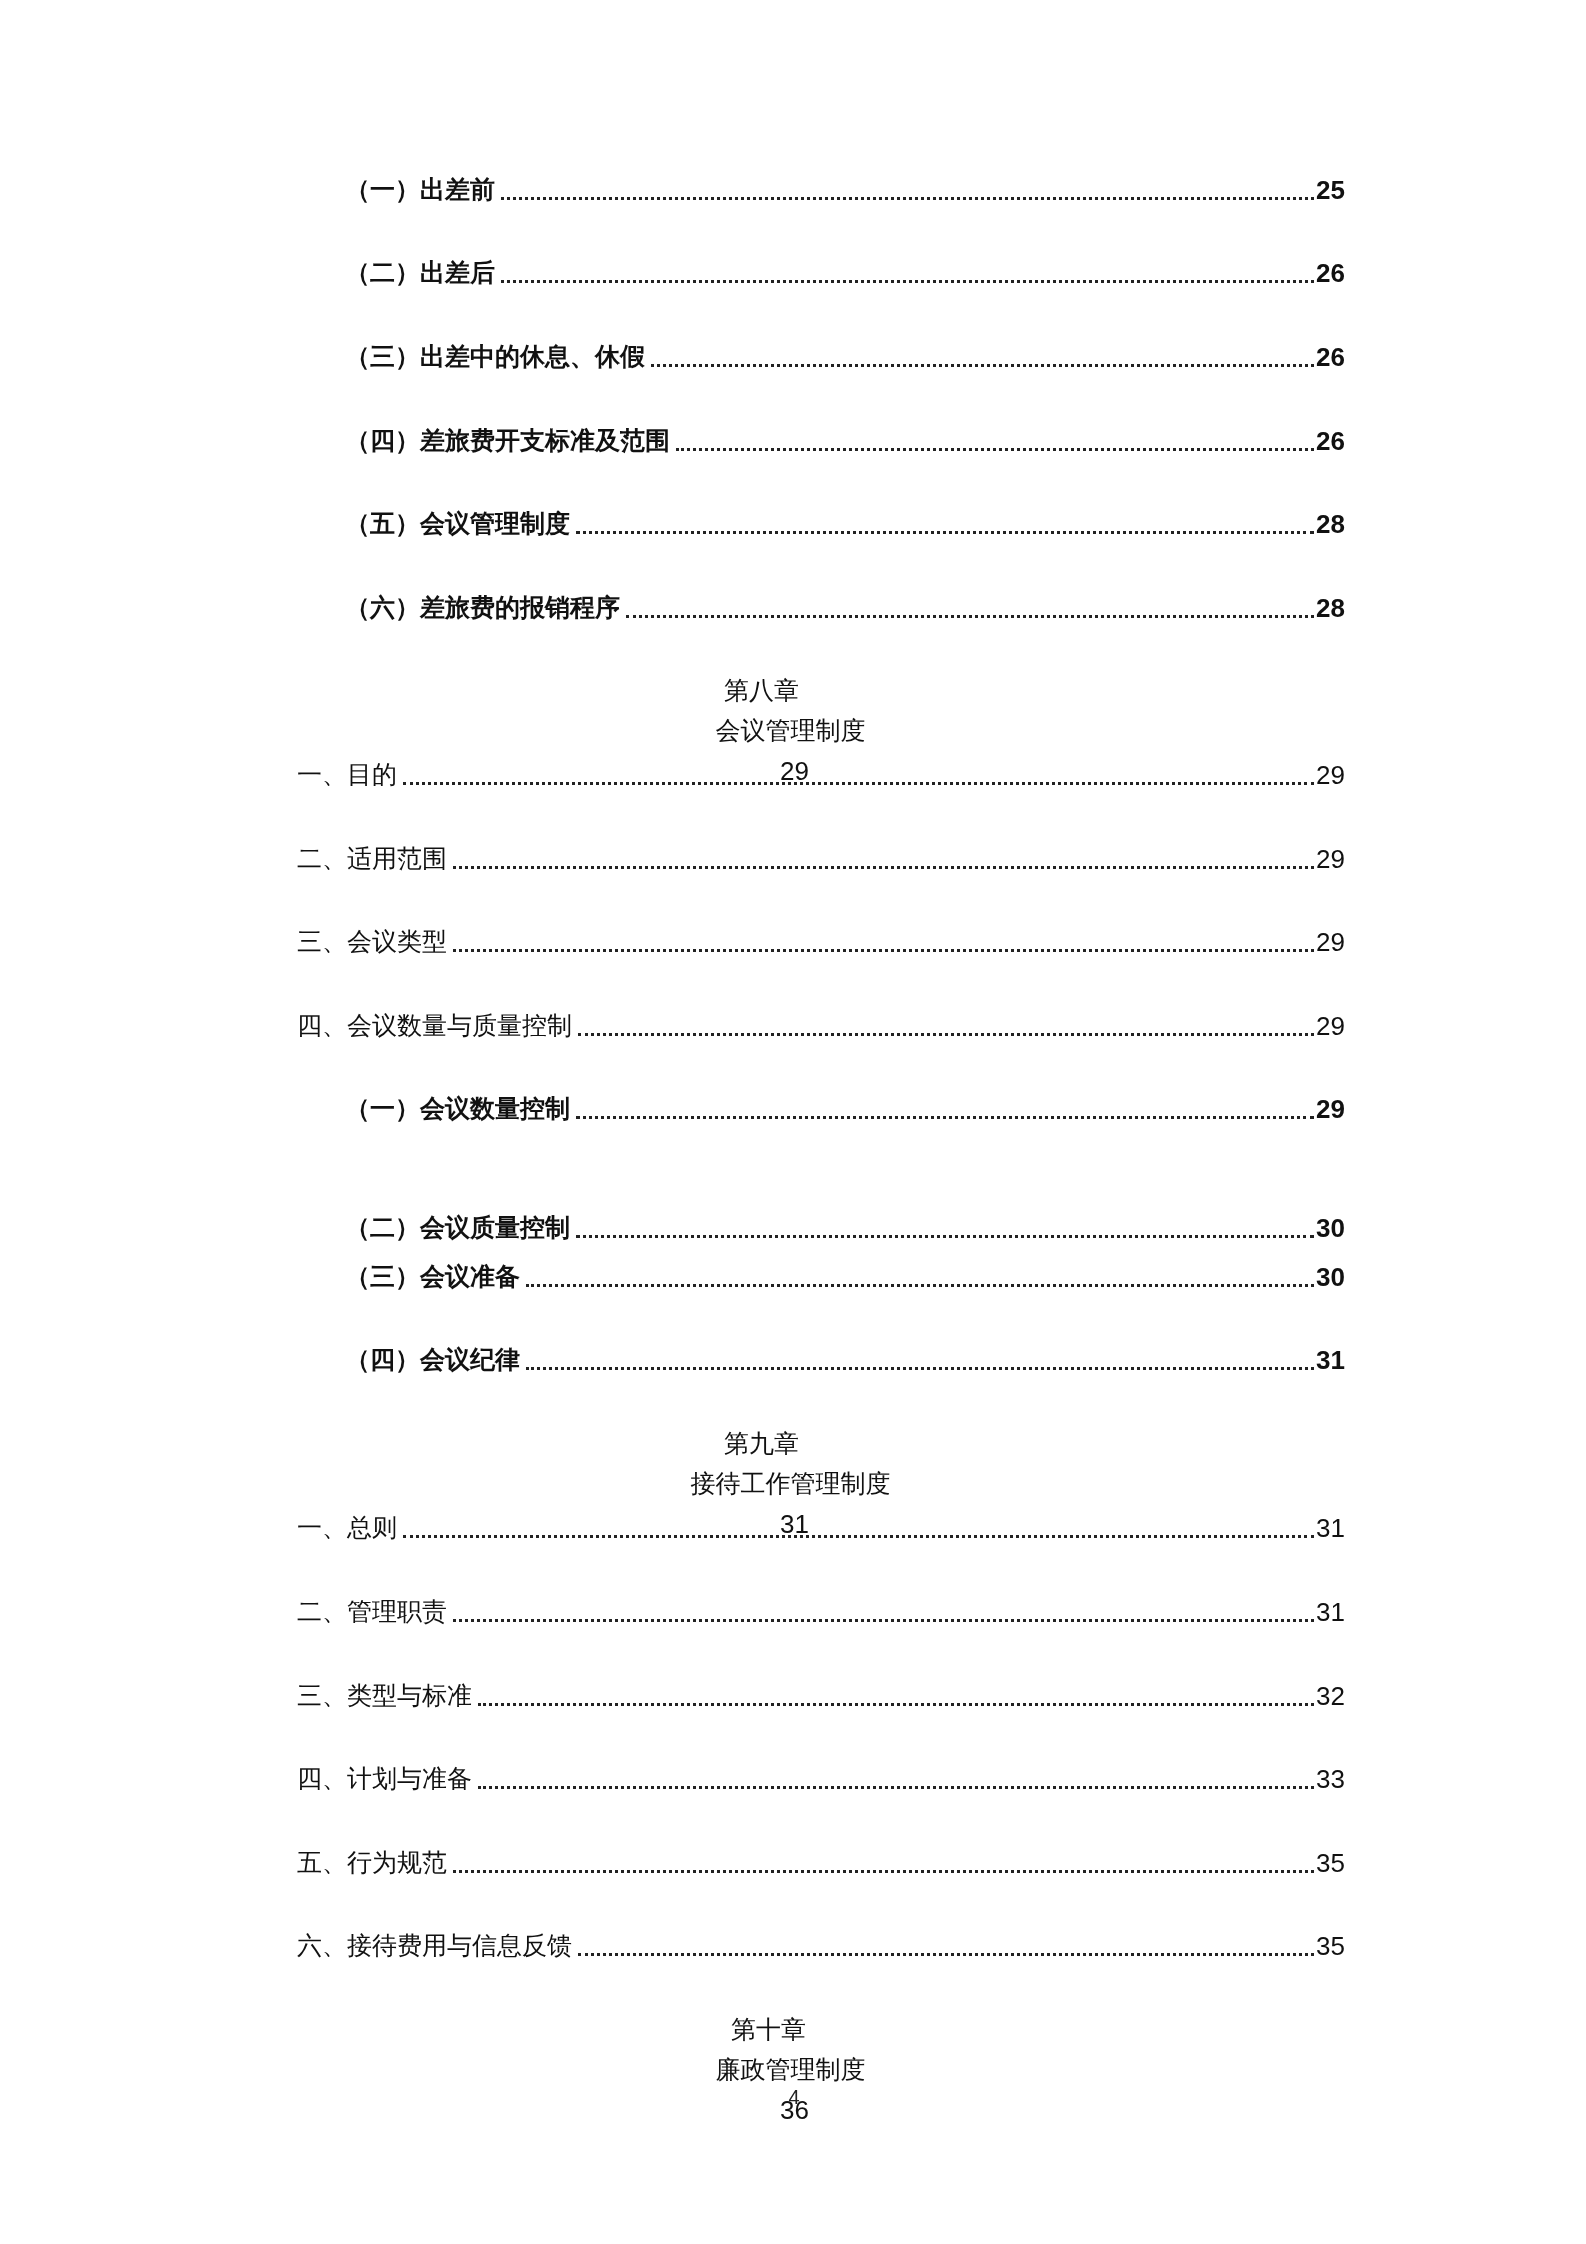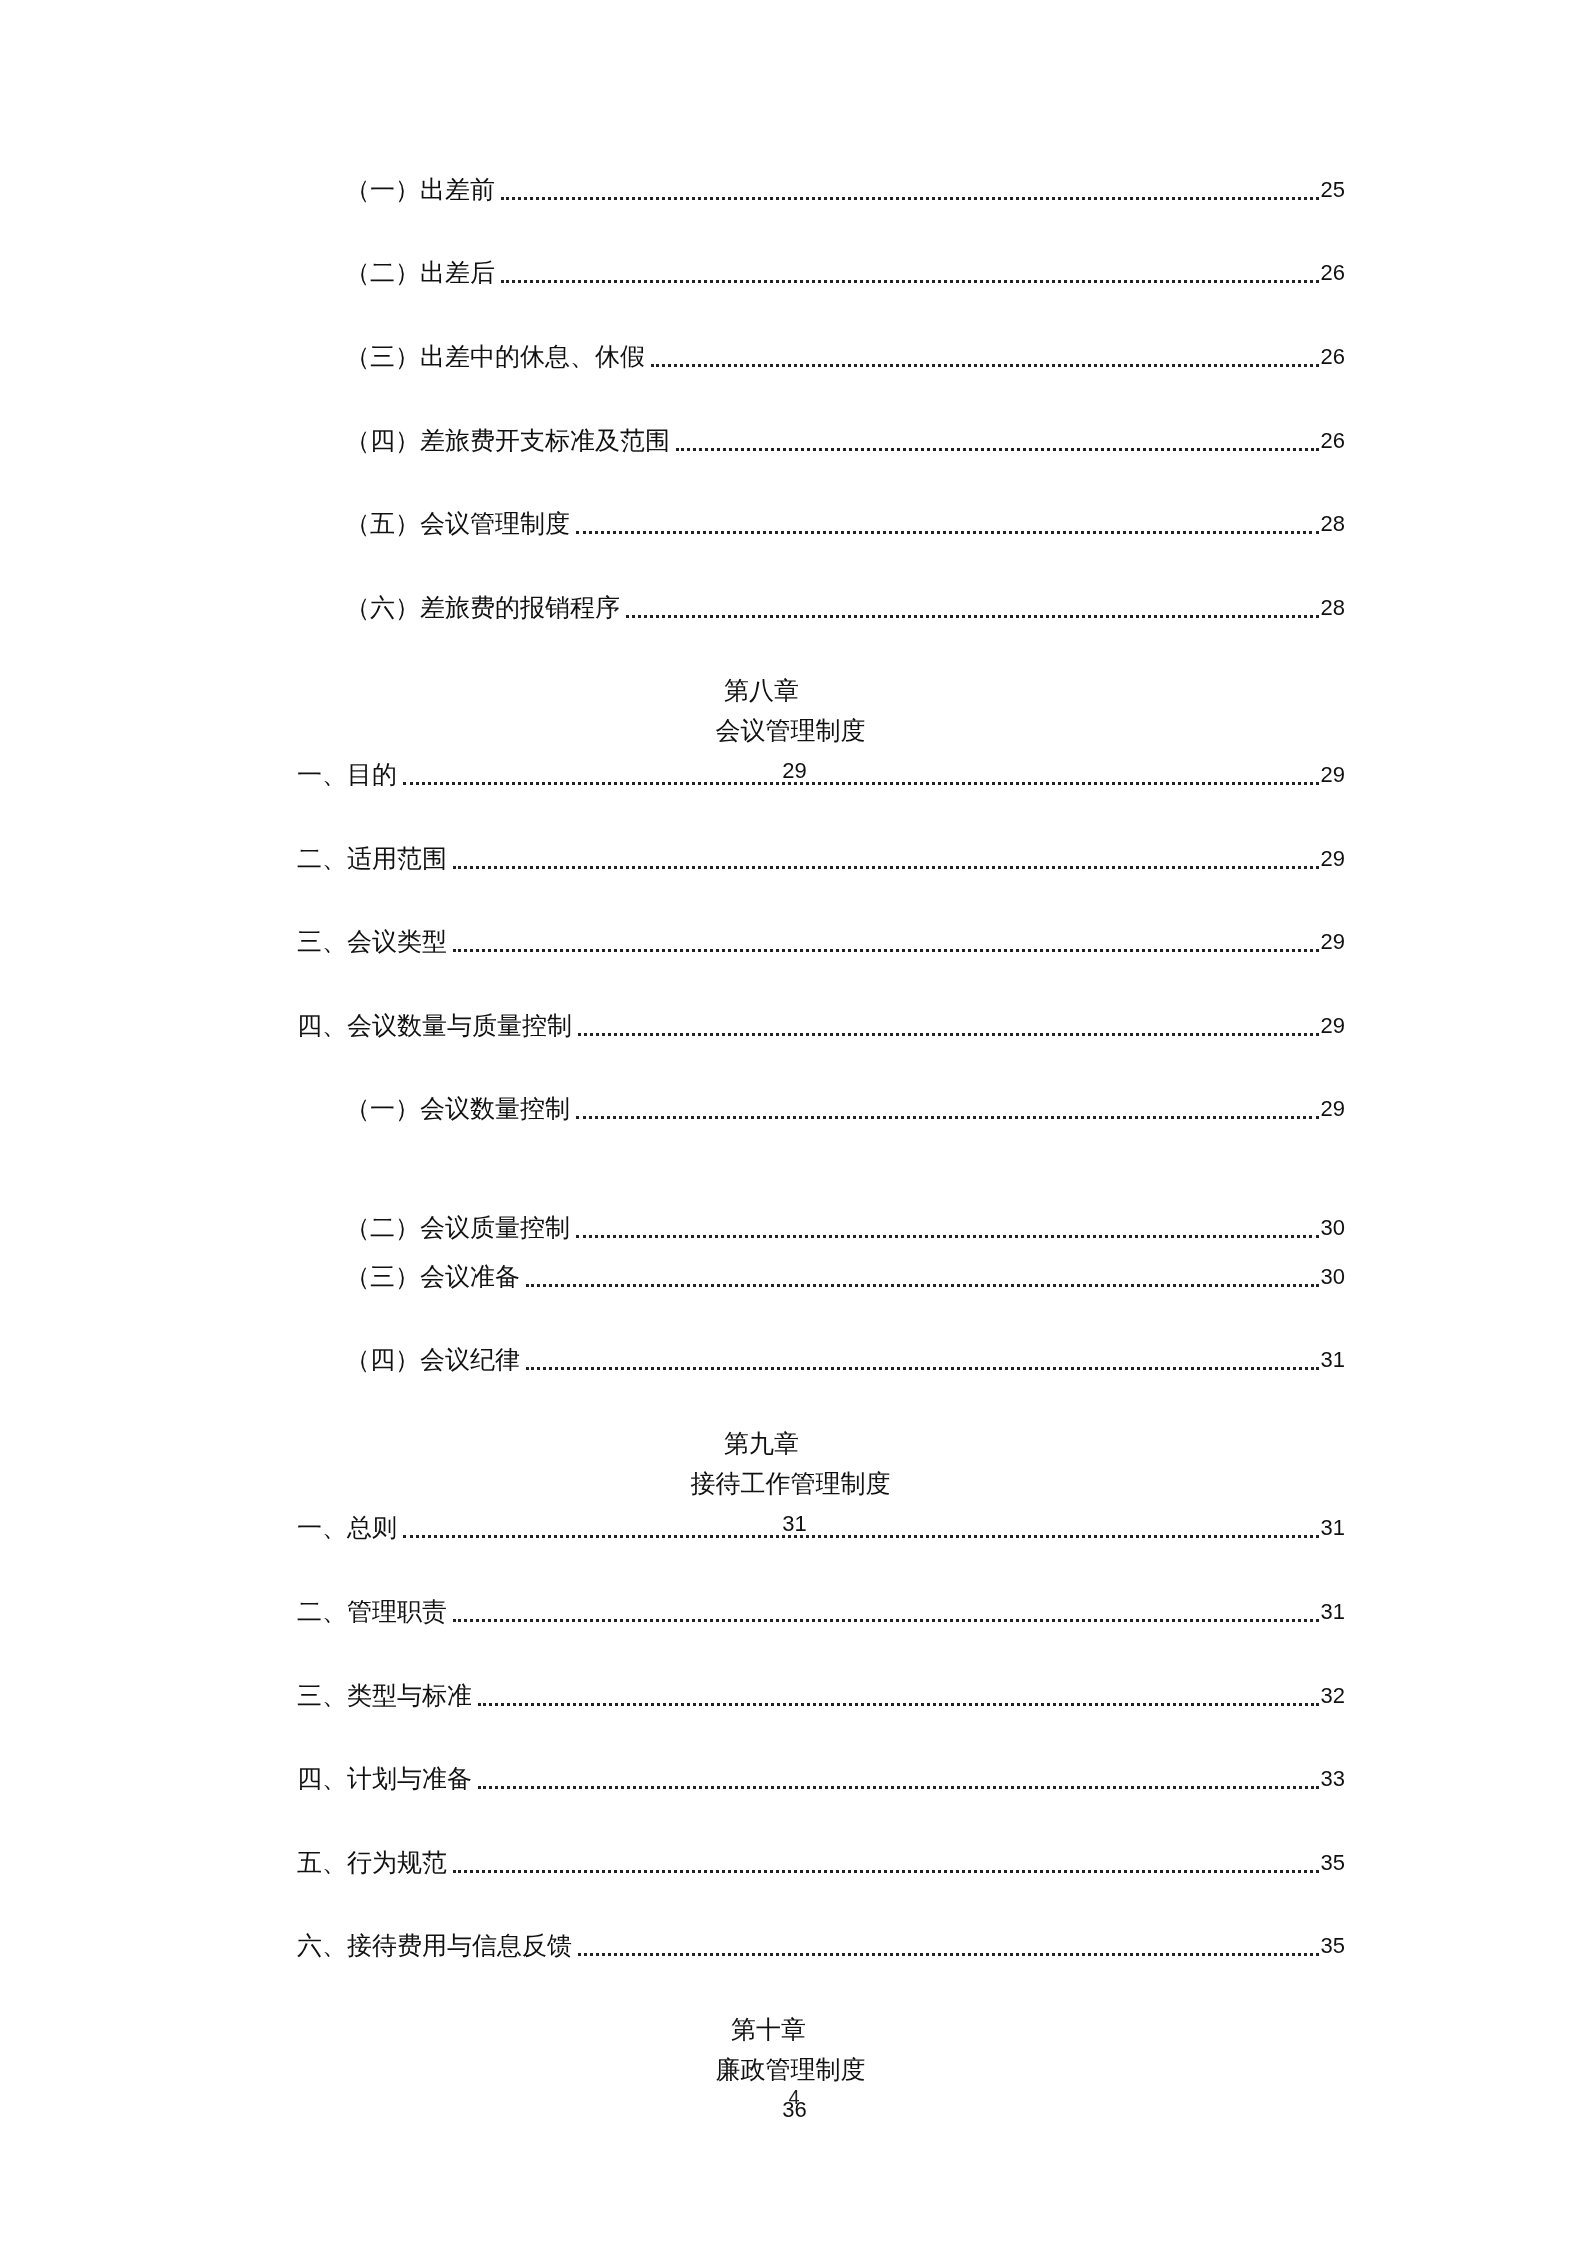--- a/index.html
+++ b/index.html
@@ -42,21 +42,21 @@
     }
     .toc-entry {
       position: absolute;
       right: 241px;
       display: flex;
       align-items: center;
       height: 40px;
     }
     .lvl-1 .toc-entry { left: 242px; flex-direction: column; }
     .lvl-2 .toc-entry { left: 297px; }
-    .lvl-3 .toc-entry { left: 345px; }
+    .lvl-3 .toc-entry { left: 345px; font-weight: bold; }
     .chapter-num {
       display: inline-block;
       width: 139px;
       flex: 0 0 auto;
     }
     .chapter-num.narrow { width: 125px; }
     .entry-title {
       flex: 0 0 auto;
       padding-right: 6px;
     }
@@ -70,21 +70,21 @@
       content: "";
       position: absolute;
       left: 0;
       right: 0;
       bottom: 10px;
       border-bottom: 3px dotted #222;
     }
     .page-ref {
       flex: 0 0 auto;
       font-family: "Liberation Sans", sans-serif;
-      font-size: 22px;
+      font-size: 26px;
       padding-left: 2px;
       text-align: center;
     }
     .page-footer {
       position: absolute;
       top: 2086px;
       left: 0;
       width: 1586px;
       text-align: center;
       font-family: "Liberation Sans", sans-serif;

